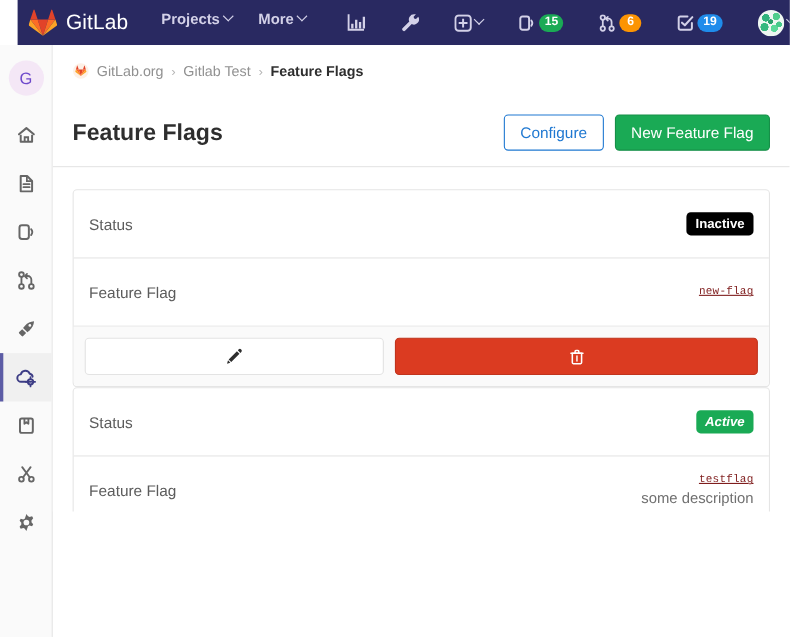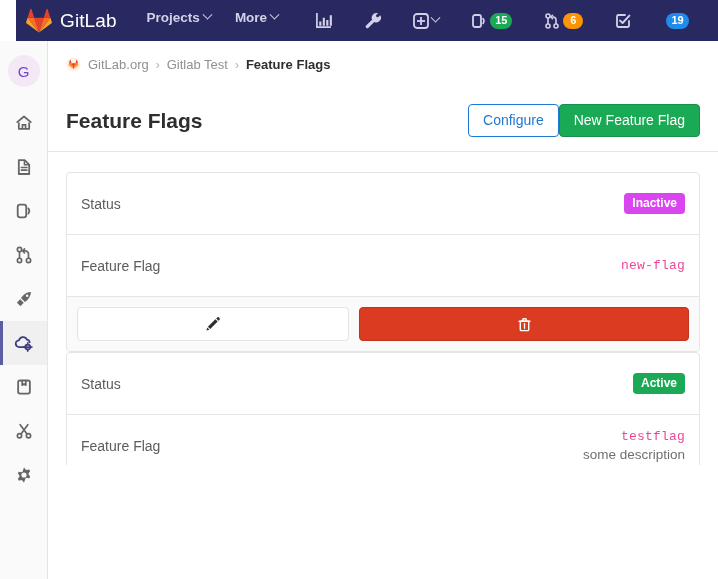--- a/index.html
+++ b/index.html
@@ -47,21 +47,21 @@
   }
   .nav-icon-btn svg { display: block; }
   .count-badge {
     display: inline-flex; align-items: center; justify-content: center;
     min-width: 20px; height: 16px; padding: 0 5px;
     border-radius: 8px; font-size: 11px; font-weight: bold; color: #fff;
     line-height: 1;
   }
   .badge-issues { background: #1aaa55; }
   .badge-mrs    { background: #fc9403; }
-  .badge-todos  { background: #1f8ceb; margin-left: 32px; }
+  .badge-todos  { background: #1f8ceb; }
   .user-avatar {
     width: 24px; height: 24px; border-radius: 50%;
     background: radial-gradient(circle at 30% 30%, #2fb47c 0 14%, transparent 15%),
                 radial-gradient(circle at 70% 25%, #4fce8c 0 13%, transparent 14%),
                 radial-gradient(circle at 25% 65%, #35b87f 0 15%, transparent 16%),
                 radial-gradient(circle at 62% 70%, #5ad99a 0 14%, transparent 15%),
                 radial-gradient(circle at 48% 45%, #2aa06c 0 12%, transparent 13%),
                 radial-gradient(circle at 80% 55%, #46c98a 0 11%, transparent 12%),
                 #eef7f2;
     display: block;
@@ -111,21 +111,21 @@
   .bc-sep { color: #b5b5b5; font-size: 12px; }
   .bc-current { color: #2e2e2e; font-weight: bold; }
 
   .page-head {
     display: flex; align-items: center; justify-content: space-between;
     padding: 18px 18px 14px 18px;
     border-bottom: 1px solid #e5e5e5;
     margin: 14px 0 0 0;
   }
   .page-title { font-size: 21px; font-weight: bold; color: #2e2e2e; }
-  .head-actions { display: flex; align-items: flex-start; }
+  .head-actions { display: flex; align-items: flex-start; gap: 10px; }
   .btn {
     font-family: "Liberation Sans", sans-serif;
     font-size: 14px; border-radius: 4px; cursor: pointer;
     padding: 8px 14px; line-height: 1.1;
   }
   .btn-configure {
     background: #fff; color: #1f78d1; border: 1px solid #1f78d1;
   }
   .btn-new {
     background: #1aaa55; color: #fff; border: 1px solid #168f48;
@@ -142,26 +142,26 @@
     padding: 14px 14px;
     min-height: 62px;
     border-bottom: 1px solid #e5e5e5;
   }
   .row-label { font-size: 14px; color: #5c5c5c; }
   .badge {
     display: inline-flex; align-items: center; justify-content: center;
     padding: 3px 8px; border-radius: 4px;
     font-size: 12px; font-weight: bold; color: #fff; line-height: 1.25;
   }
-  .badge-inactive { background: #d946ef; }
-  .badge-active   { background: #1aaa55; }
+  .badge-inactive { background: #000000; }
+  .badge-active   { background: #1aaa55; font-style: italic; }
   .flag-meta { text-align: right; }
   .flag-name {
     font-family: "Liberation Mono", "DejaVu Sans Mono", monospace;
-    font-size: 13px; color: #ec4899; display: block; letter-spacing: 0.2px;
+    font-size: 10px; color: #7f1d1d; display: block; letter-spacing: 0.2px; text-decoration: underline;
   }
   .flag-desc {
     font-size: 13.5px; color: #707070; display: block; margin-top: 3px;
   }
   .card-footer {
     display: flex; gap: 10px; align-items: center;
     background: #fafafa; padding: 10px 10px;
     border-bottom-left-radius: 4px; border-bottom-right-radius: 4px;
   }
   .btn-edit {

